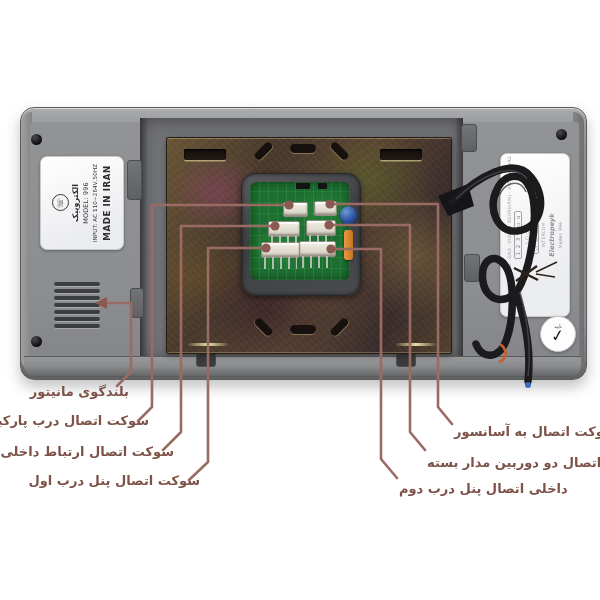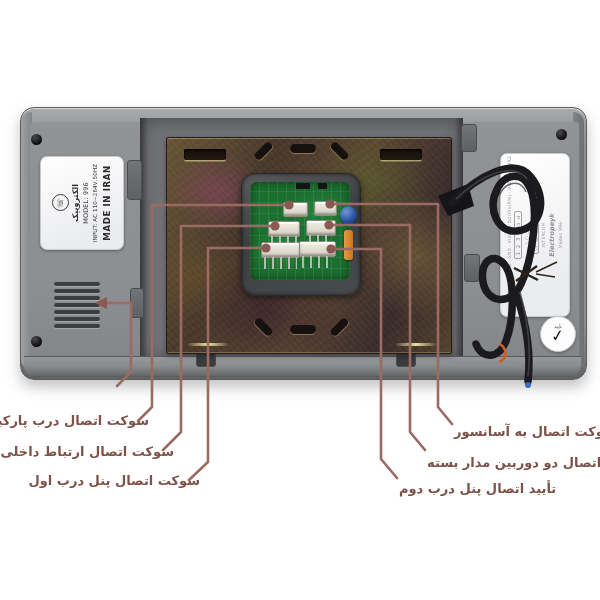--- a/index.html
+++ b/index.html
@@ -252,20 +252,21 @@
       <polygon points="95,303 107,297 107,309"></polygon>
       <circle cx="289" cy="205" r="4.6"></circle>
       <circle cx="330" cy="204" r="4.6"></circle>
       <circle cx="275" cy="226" r="4.6"></circle>
       <circle cx="329" cy="225" r="4.6"></circle>
       <circle cx="266" cy="248" r="4.6"></circle>
       <circle cx="331" cy="249" r="4.6"></circle>
     </g>
   </svg>
 
+  <div class="callout" style="right:471px;top:384px;">بلندگوی مانیتور</div>
   <div class="callout" style="right:451px;top:413px;">سوکت اتصال درب پارکینگ</div>
   <div class="callout" style="right:400px;top:473px;">سوکت اتصال پنل درب اول</div>
   <div class="callout" style="right:426px;top:444px;">سوکت اتصال ارتباط داخلی</div>
   <div class="callout" style="left:454px;top:424px;">سوکت اتصال به آسانسور</div>
   <div class="callout" style="left:427px;top:455px;">سوکت اتصال دو دوربین مدار بسته</div>
-  <div class="callout" style="left:399px;top:481px;">تأیید اتصال پنل درب دوم</div>
+  <div class="callout" style="left:399px;top:481px;">داخلی اتصال پنل درب دوم</div>
 
 </div>
 
 </body></html>

